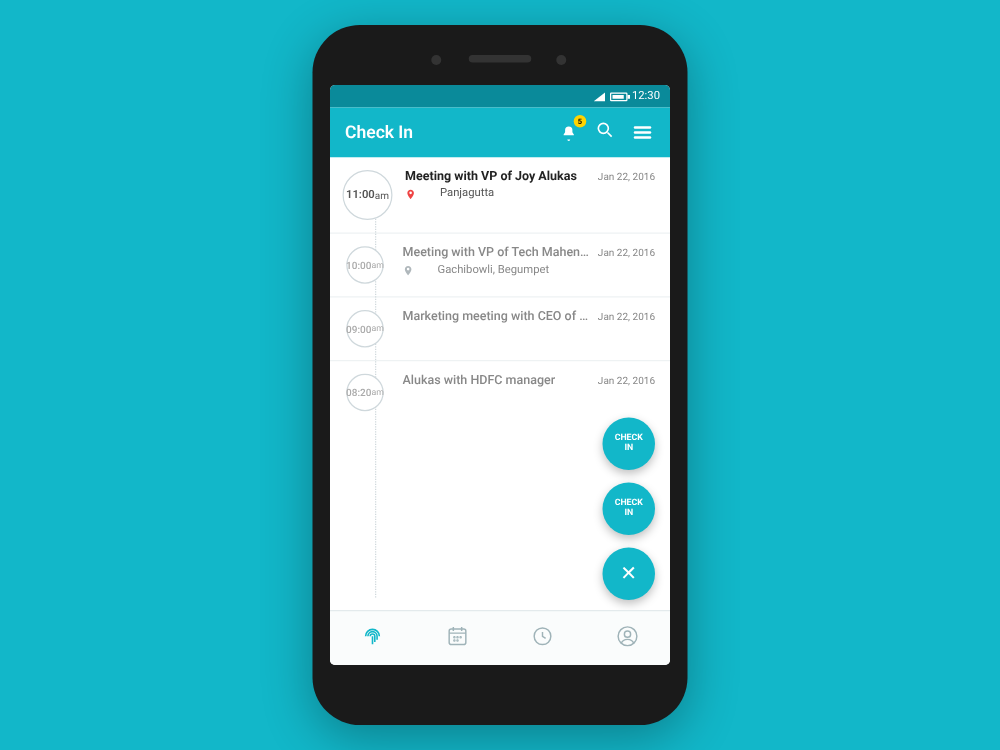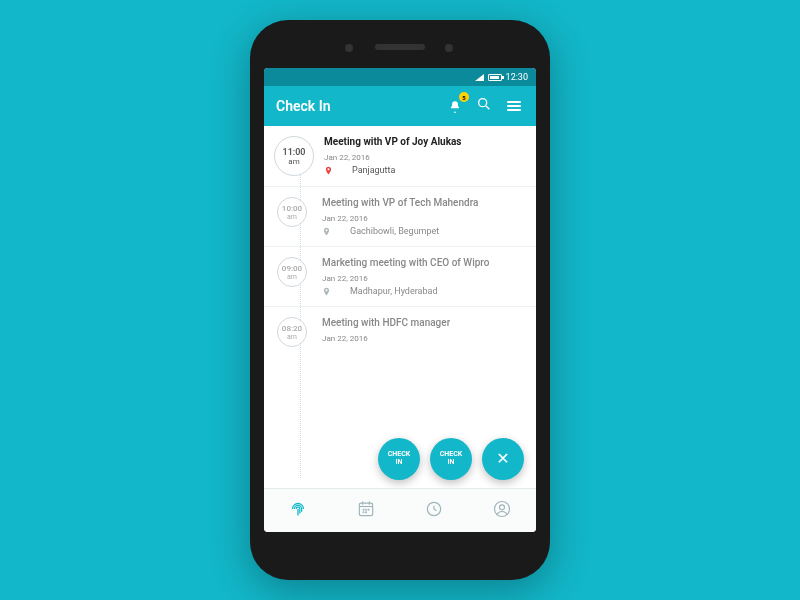--- a/index.html
+++ b/index.html
@@ -104,52 +104,51 @@
     border-bottom: 1px solid #eef2f3;
     gap: 10px;
     align-items: flex-start;
   }
   .item:last-child { border-bottom: none; }
   .time {
     width: 40px; height: 40px;
     border: 1px solid #cfd8dc;
     border-radius: 50%;
     background: #fff;
-    display: flex; flex-direction: column;
+    display: flex; flex-direction: row;
     align-items: center; justify-content: center;
     font-size: 8px; color: #555;
     z-index: 2;
     flex-shrink: 0;
   }
   .time.small {
     width: 30px; height: 30px;
     font-size: 7px;
     color: #aaa;
     margin-left: 3px; margin-right: 5px;
   }
   .time .hhmm { font-weight: 600; font-size: 9px; }
   .time.small .hhmm { font-size: 8px; font-weight: 500;}
   .body { flex: 1; min-width: 0; }
   .body .row1 {
     display: flex; justify-content: space-between; align-items: baseline;
     gap: 6px;
-    flex-direction: column;
   }
   .title-txt { font-size: 10px; font-weight: 700; color: #222; white-space: nowrap; overflow: hidden; text-overflow: ellipsis; }
   .item.faded .title-txt { font-weight: 500; color: #888; }
   .date { font-size: 8px; color: #888; white-space: nowrap; }
   .loc { display:flex; align-items:center; gap:20px; font-size: 9px; color:#888; margin-top:3px;}
   .item:first-child .loc { color:#555; }
   .pin { width:8px;height:10px; }
   .pin.red svg path { fill:#ef4444; }
   .pin.gray svg path { fill:#b0b8bc; }
   .fab-stack {
     position: absolute;
     right: 12px; bottom: 8px;
-    display: flex; flex-direction: row; gap: 10px;
+    display: flex; flex-direction: column; gap: 10px;
     align-items: center;
   }
   .fab {
     width: 42px; height: 42px;
     background: #12b7c9;
     border-radius: 50%;
     color: #fff;
     display: flex; align-items: center; justify-content: center;
     font-size: 7px; font-weight: 700; text-align: center;
     line-height: 1.1;
@@ -258,36 +257,30 @@
           <div class="item faded">
             <div class="time small">
               <span class="hhmm">09:00</span>
               <span>am</span>
             </div>
             <div class="body">
               <div class="row1">
                 <span class="title-txt">Marketing meeting with CEO of Wipro</span>
                 <span class="date">Jan 22, 2016</span>
               </div>
-              <div class="loc">
-                <span class="pin gray"><svg viewBox="0 0 24 24" width="9" height="11">
-                    <path d="M12 2C8 2 5 5 5 9c0 5 7 13 7 13s7-8 7-13c0-4-3-7-7-7zm0 9.5A2.5 2.5 0 1 1 12 6a2.5 2.5 0 0 1 0 5.5z"></path>
-                  </svg></span>
-                <span>Madhapur, Hyderabad</span>
-              </div>
             </div>
           </div>
           <div class="item faded">
             <div class="time small">
               <span class="hhmm">08:20</span>
               <span>am</span>
             </div>
             <div class="body">
               <div class="row1">
-                <span class="title-txt">Meeting with HDFC manager</span>
+                <span class="title-txt">Alukas with HDFC manager</span>
                 <span class="date">Jan 22, 2016</span>
               </div>
             </div>
           </div>
         </div>
 
       <div class="fab-stack">
         <div class="fab">
             <span style="white-space:pre-line">CHECK
 IN</span>

